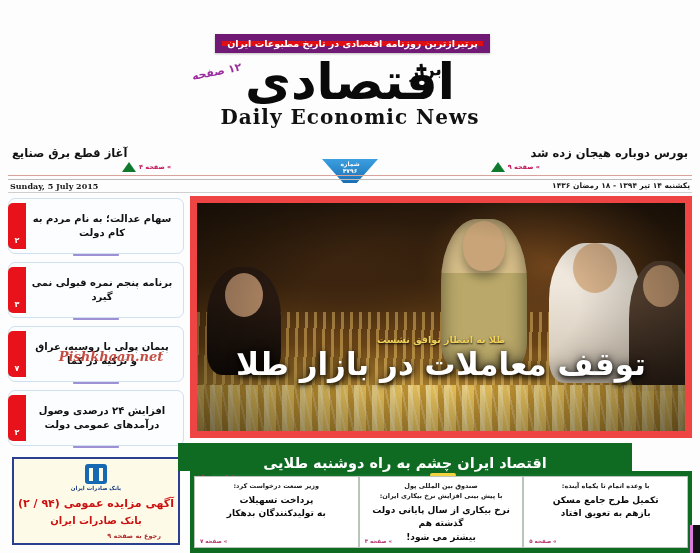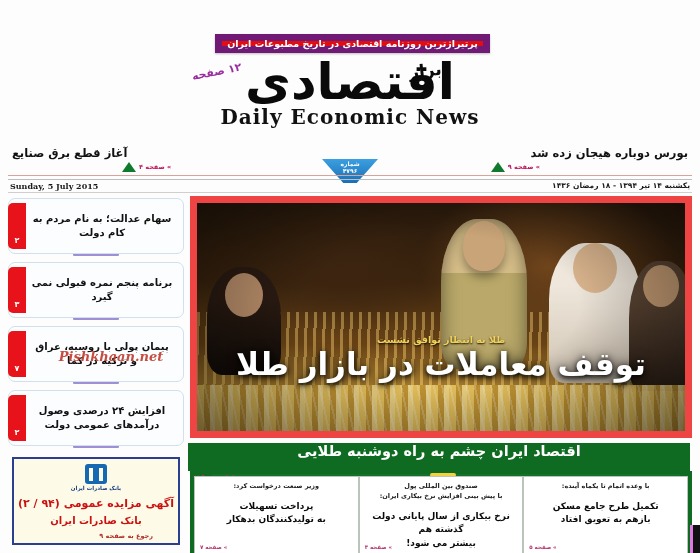--- a/index.html
+++ b/index.html
@@ -292,21 +292,21 @@
     font-size: 10px;
     font-weight: bold;
     line-height: 1.5;
   }
   .bank-ref {
     direction: rtl;
     color: #b03030;
     font-size: 6.5px;
     font-weight: bold;
     text-align: right;
-    padding: 4px 25px 0 0;
+    padding: 4px 17px 0 0;
   }
 
   
   .photo {
     position: absolute;
     left: 190px; top: 196px;
     width: 502px; height: 242px;
     border: 7px solid #ef4444;
     overflow: hidden;
     background: #140b05;
@@ -416,25 +416,25 @@
     color: #ffffff;
     font-size: 31px;
     font-weight: bold;
     letter-spacing: -0.5px;
     text-shadow: 0 2px 5px rgba(0,0,0,.95), 0 0 12px rgba(0,0,0,.8);
   }
 
   
   .green-band {
     position: absolute;
-    left: 188px; top: 443px;
-    width: 502px; height: 28px;
+    left: 178px; top: 443px;
+    width: 454px; height: 28px;
     background: #0f6b22;
     display: flex;
-    align-items: flex-start;
+    align-items: flex-end;
     justify-content: center;
   }
   .green-band .txt {
     direction: rtl;
     color: #ffffff;
     font-size: 14.5px;
     font-weight: bold;
   }
   .green-ref {
     position: absolute;
@@ -486,21 +486,21 @@
     font-weight: bold;
     color: #222;
     line-height: 1.5;
   }
   .t-title {
     direction: rtl;
     font-size: 9px;
     font-weight: bold;
     color: #0a0a0a;
     line-height: 1.5;
-    margin-top: 8px;
+    margin-top: 2px;
   }
   .t-ref {
     position: absolute;
     left: 5px; bottom: 3px;
     direction: rtl;
     color: #b5306b;
     font-size: 5.5px;
     font-weight: bold;
   }
   .edge-strip {

